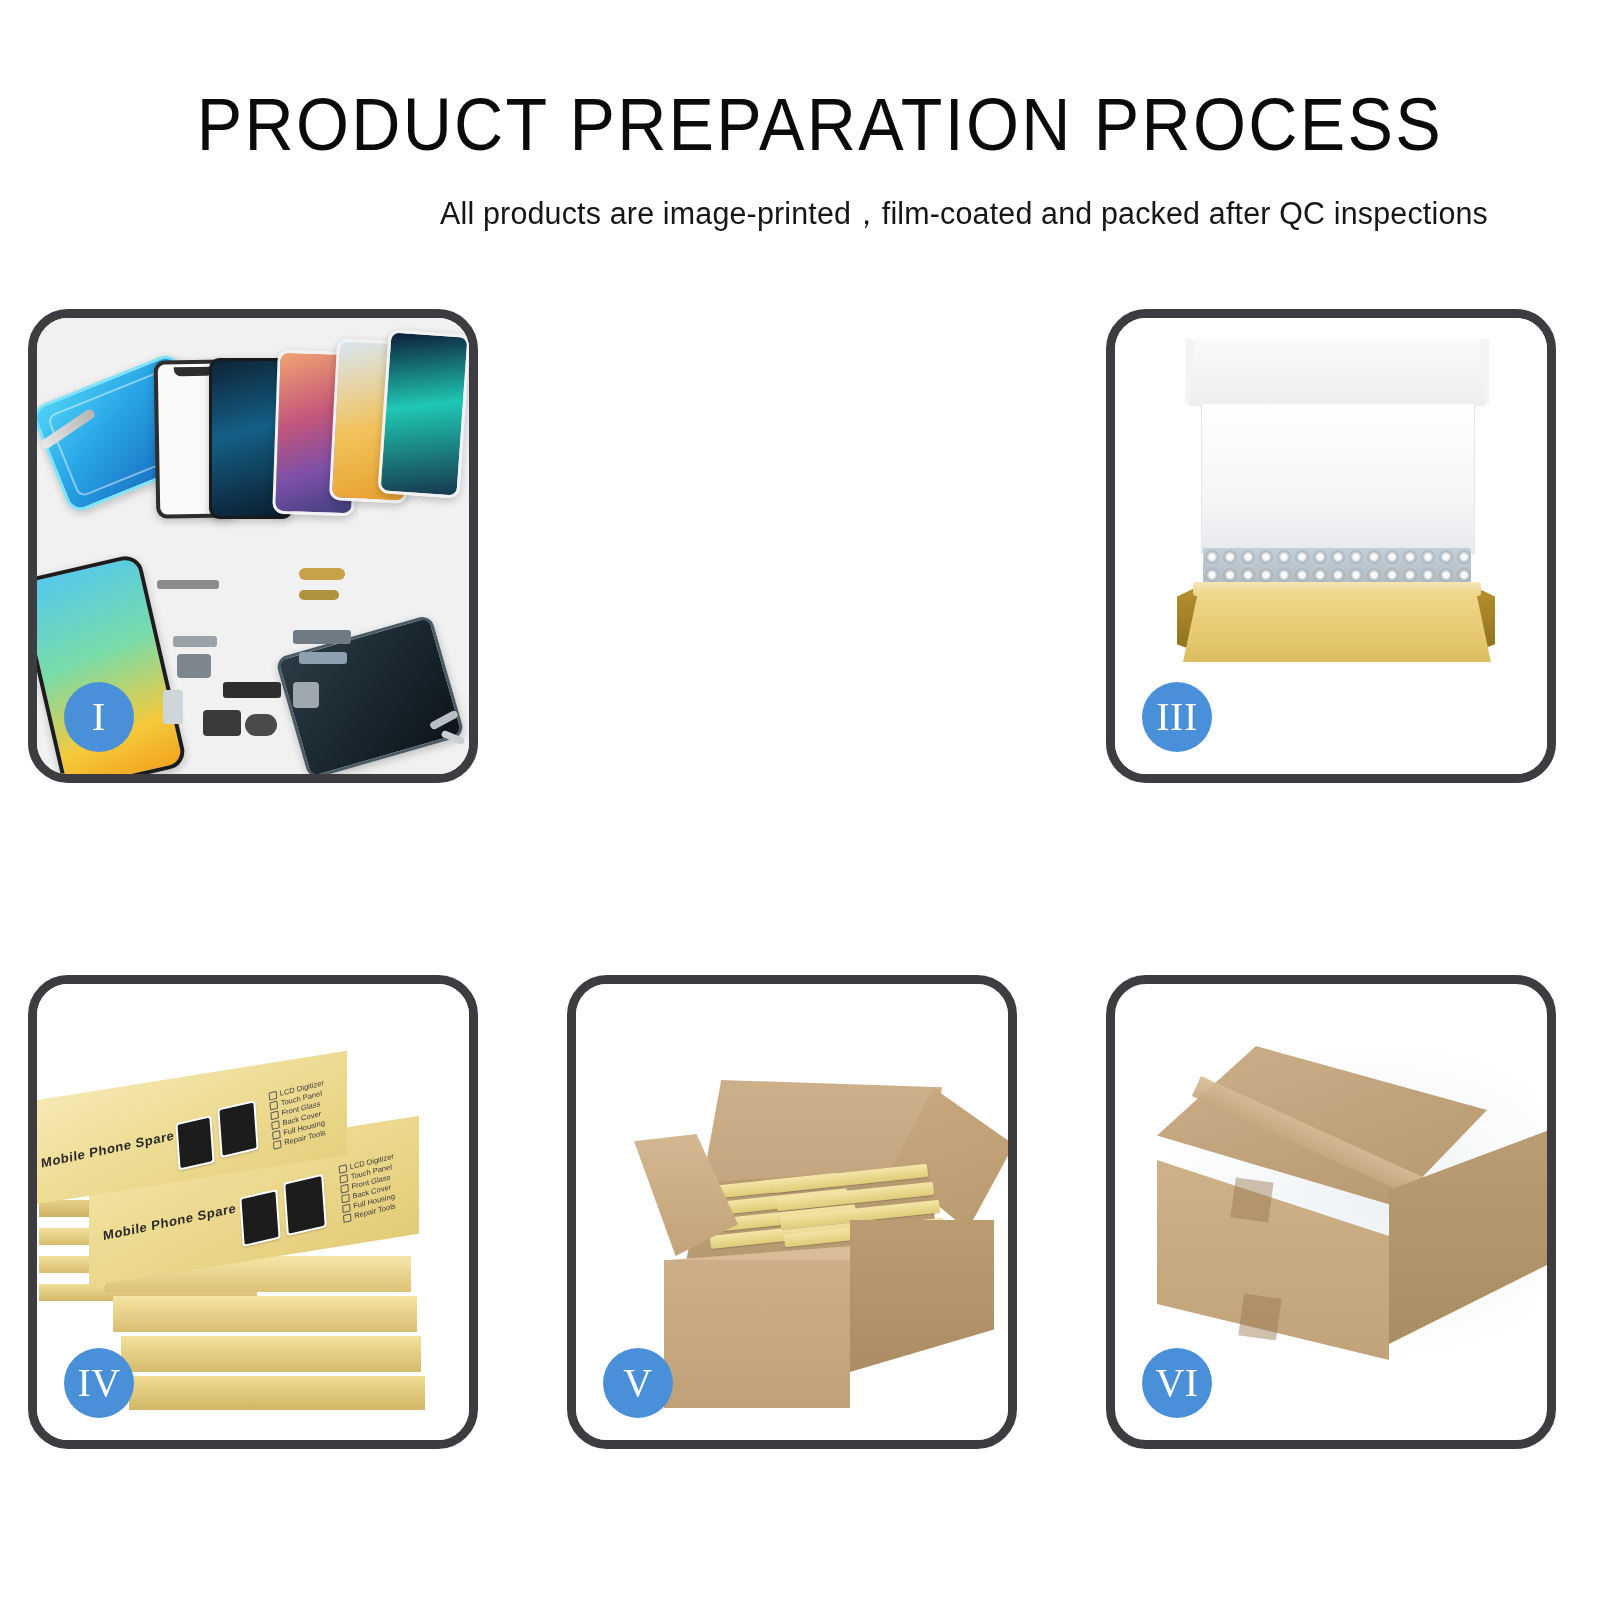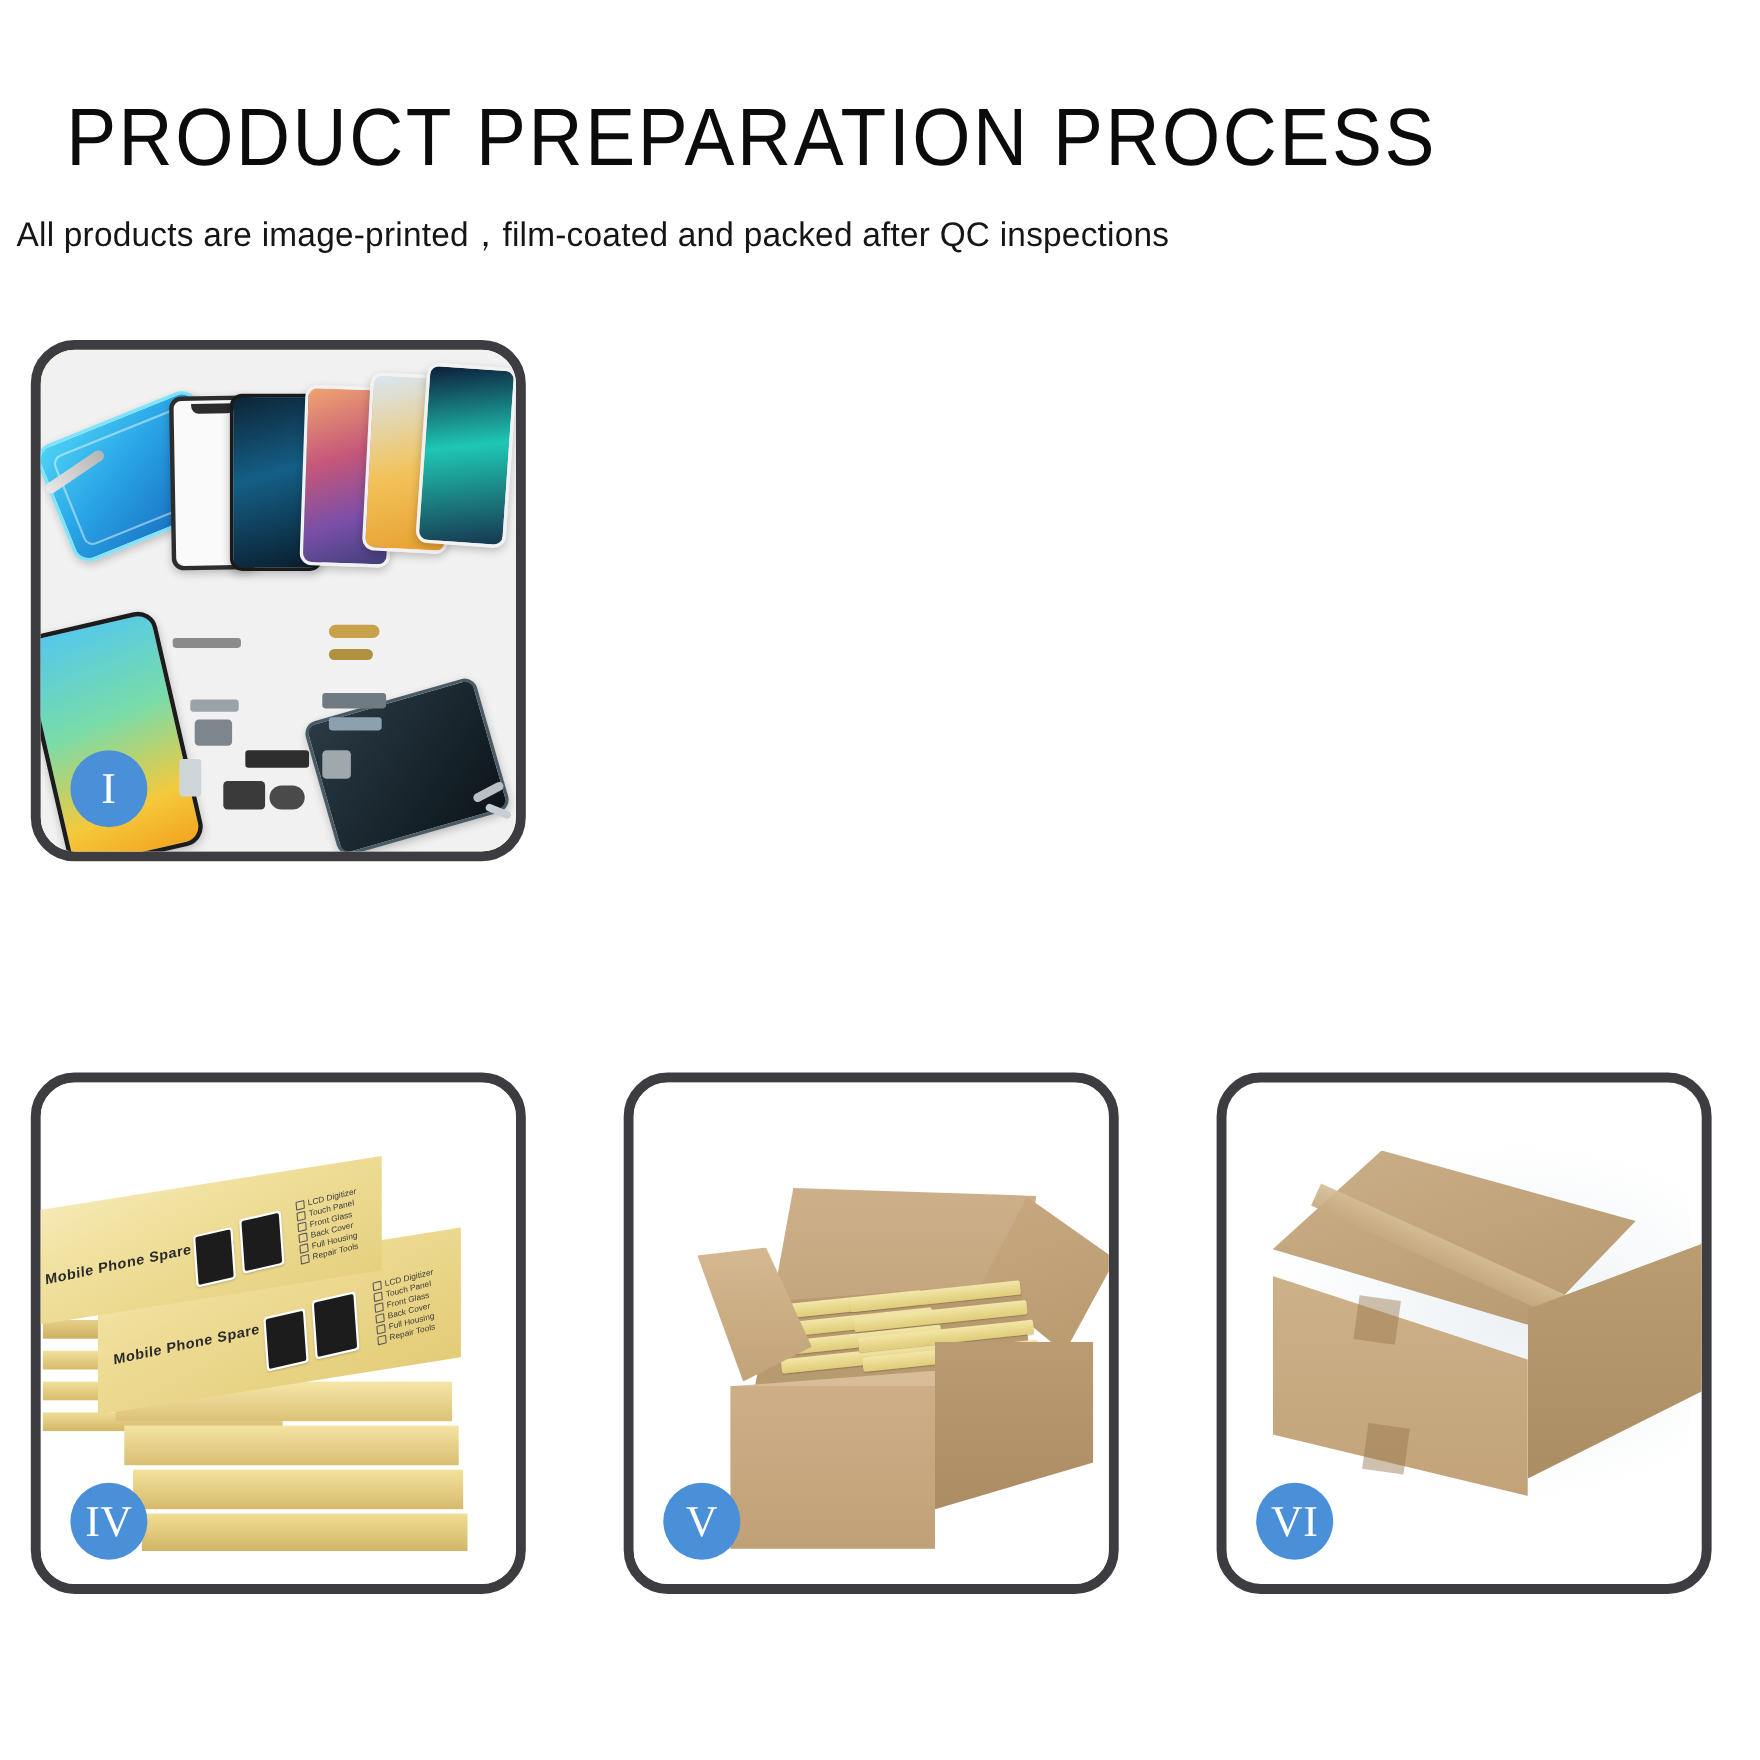--- a/index.html
+++ b/index.html
@@ -1,21 +1,21 @@
 <!DOCTYPE html>
 <html><head>
 <meta charset="utf-8">
 <style>
   html,body{margin:0;padding:0;}
   body{
     width:1600px;height:1600px;background:#ffffff;
     font-family:"Liberation Sans","DejaVu Sans",sans-serif;
     overflow:hidden;position:relative;
   }
-  .header{position:absolute;left:0;top:0;width:1503px;text-align:left;}
+  .header{position:absolute;left:0;top:0;width:1503px;text-align:right;}
   .title{
     font-family:"Liberation Sans","DejaVu Sans",sans-serif;
     font-size:74px;line-height:1;letter-spacing:2.5px;color:#0b0b0b;
     font-weight:400;margin:0;padding-top:88px;
     transform:scaleX(0.92);transform-origin:center top;white-space:nowrap;
   }
   .subtitle{
     font-size:31px;line-height:1;color:#161616;font-weight:400;
     margin:0;padding-top:36px;letter-spacing:0.2px;white-space:nowrap;
     transform:scaleX(0.98);transform-origin:center top;
@@ -307,20 +307,35 @@
       <div class="part" style="left:166px;top:392px;width:38px;height:26px;border-radius:4px;background:#3a3a3a;"></div>
       <div class="part" style="left:208px;top:396px;width:32px;height:22px;border-radius:11px;background:#4a4a4a;"></div>
       <div class="stylus"></div>
       <div class="part" style="left:392px;top:398px;width:30px;height:8px;border-radius:4px;background:#b9bfc3;transform:rotate(-28deg);"></div>
       <div class="part" style="left:404px;top:416px;width:24px;height:7px;border-radius:4px;background:#c8ced2;transform:rotate(22deg);"></div>
     </div>
     <div class="badge">I</div>
   </div>
 
 
+  <div class="panel" style="left:1106px;top:309px;">
+    <div class="photo">
+      <div class="p3bg"></div>
+      <div class="lidwing-l"></div>
+      <div class="lidwing-r"></div>
+      <div class="lid"></div>
+      <div class="innerwhite"></div>
+      <div class="foamstrip"></div>
+      <div class="boxside-l"></div>
+      <div class="boxside-r"></div>
+      <div class="boxlip"></div>
+      <div class="boxfront"></div>
+    </div>
+    <div class="badge">III</div>
+  </div>
 
   <div class="panel" style="left:28px;top:975px;">
     <div class="photo">
       <div class="p4bg"></div>
 
       <div class="sbox" style="left:2px;top:300px;width:218px;height:26px;">
         <div class="edge" style="top:0;background:linear-gradient(180deg,#eedd97,#d3b868);"></div>
       </div>
       <div class="sbox" style="left:2px;top:272px;width:218px;height:26px;">
         <div class="edge" style="top:0;background:linear-gradient(180deg,#f1e09c,#d7bc6c);"></div>

